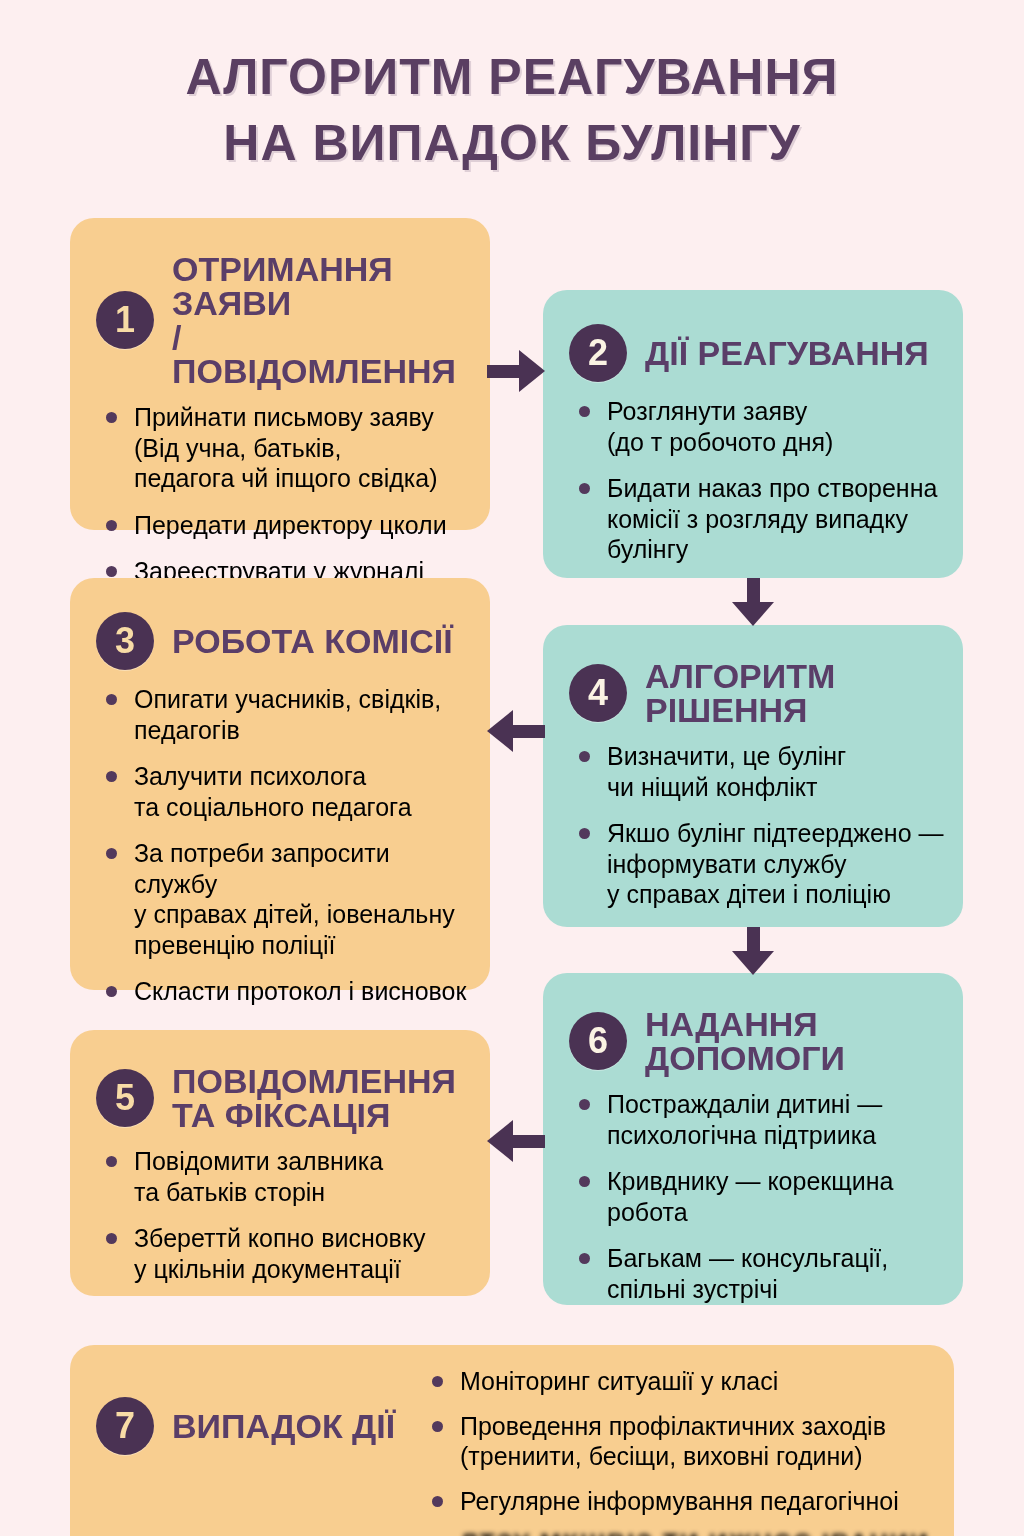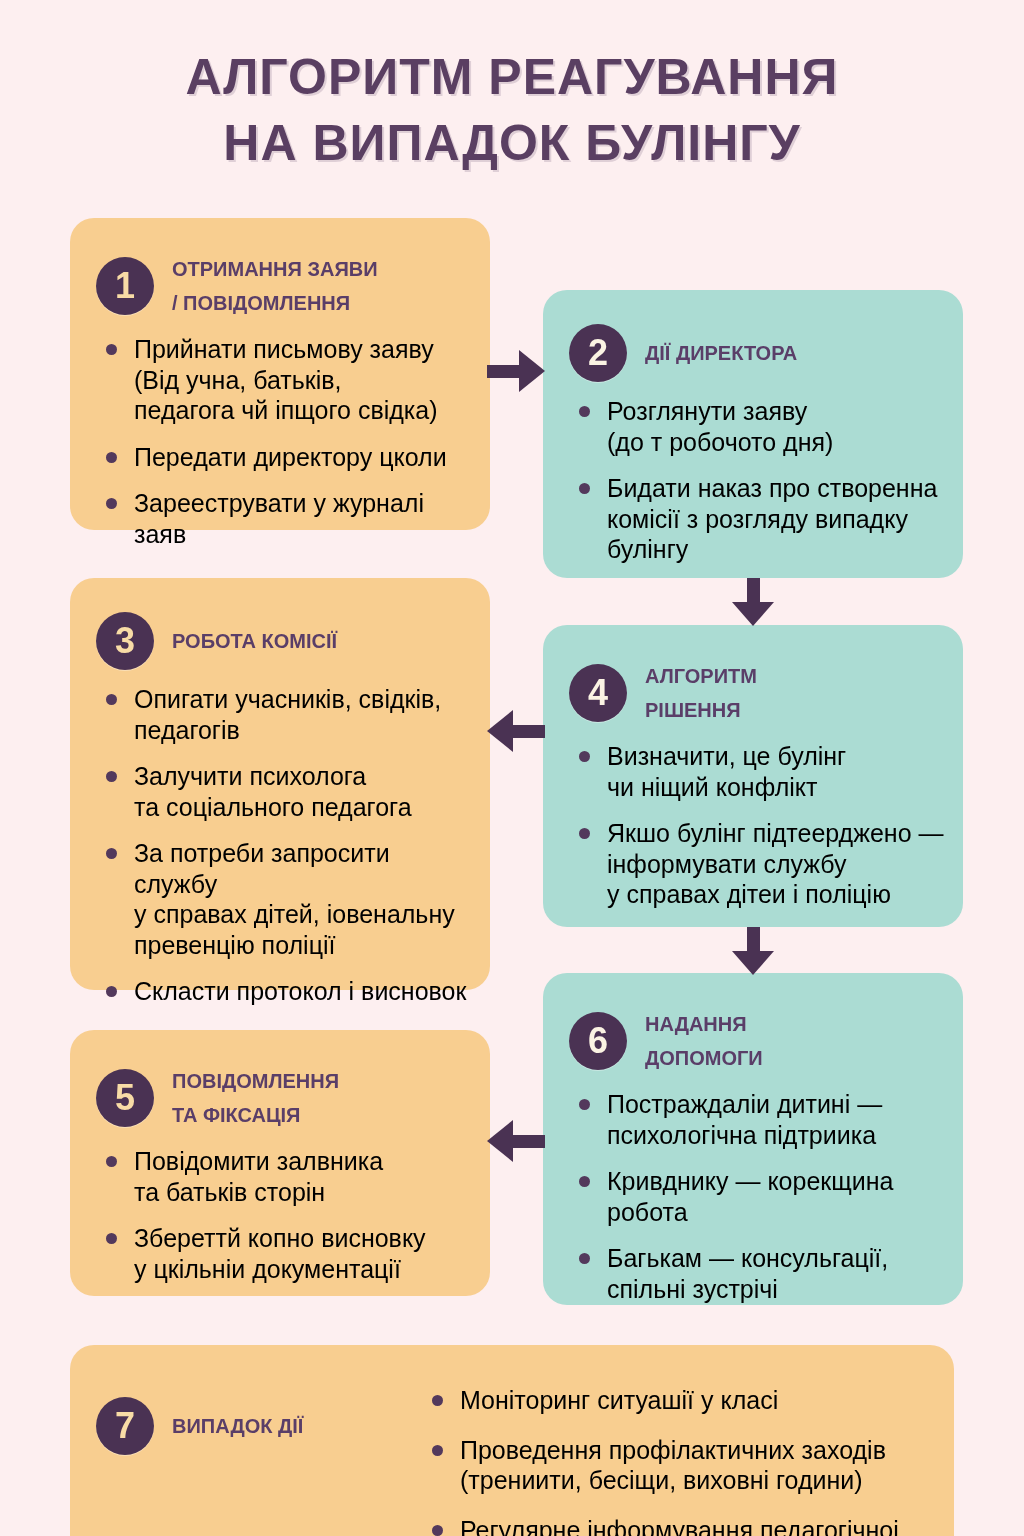--- a/index.html
+++ b/index.html
@@ -20,21 +20,21 @@
   .head-row{display:flex;gap:18px;align-items:center;padding:34px 24px 12px 26px;}
   .step-circle{
     flex:0 0 auto;width:58px;height:58px;border-radius:50%;background:#4a3253;
     display:flex;align-items:center;justify-content:center;
     font-size:36px;font-weight:bold;
     box-shadow:0 1px 0 rgba(255,255,255,0.35);
   }
   .orange .step-circle{color:#f8dca6;}
   .teal .step-circle{color:#fbf3e3;}
 
-  .heading{color:#5a3e68;font-weight:bold;font-size:20px;line-height:34px;white-space:pre-line;}
+  .heading{color:#5a3e68;font-weight:bold;font-size:34px;line-height:34px;white-space:pre-line;}
   .subheading{color:#5a3e68;font-weight:normal;font-size:29px;line-height:34px;margin-top:2px;}
 
   ul.bullets{list-style:none;margin:0;padding:2px 14px 0 26px;}
   ul.bullets li{
     position:relative;padding-left:38px;margin-bottom:16px;
     font-size:25px;line-height:30.5px;color:#000000;white-space:pre-line;
   }
   ul.bullets li::before{
     content:"";position:absolute;left:10px;top:10px;width:11px;height:11px;
     border-radius:50%;background:#53395c;
@@ -45,21 +45,21 @@
   .card-1{left:70px;top:218px;width:420px;height:312px;}
   .card-2{left:543px;top:290px;width:420px;height:288px;}
   .card-3{left:70px;top:578px;width:420px;height:412px;}
   .card-4{left:543px;top:625px;width:420px;height:302px;}
   .card-5{left:70px;top:1030px;width:420px;height:266px;}
   .card-6{left:543px;top:973px;width:420px;height:332px;}
   .card-7{left:70px;top:1345px;width:884px;height:260px;}
 
   .card-7 .head-row{position:absolute;left:0;top:18px;width:380px;}
   .card-7 ul.bullets{position:absolute;left:352px;top:21px;width:512px;padding:0 10px 0 0;}
-  .card-7 ul.bullets li{margin-bottom:14px;margin-top:19px;}
+  .card-7 ul.bullets li{margin-bottom:14px;}
 
   li.garbled{
     filter:blur(2.5px);font-weight:bold;color:#413741;letter-spacing:2px;
     margin-top:-2px;
   }
   li.garbled::before{display:none;}
 
   
   .arrow{position:absolute;}
   .arrow .shaft{position:absolute;background:#4a3253;}
@@ -97,21 +97,21 @@
 (Від учна, батьків,
 педагога чй іпщого свідка)</li>
       <li>Передати директору цколи</li>
       <li>Зарееструвати у журналі заяв</li>
     </ul>
   </div>
 
   <div class="card teal card-2">
     <div class="head-row">
       <div class="step-circle">2</div>
-      <div class="heading">ДІЇ ДИРЕКТОРА</div>
+      <div class="heading">ДІЇ РЕАГУВАННЯ</div>
     </div>
     <ul class="bullets">
       <li>Розглянути заяву
 (до т робочото дня)</li>
       <li>Бидати наказ про створенна
 комісії з розгляду випадку
 булінгу</li>
     </ul>
   </div>
 

